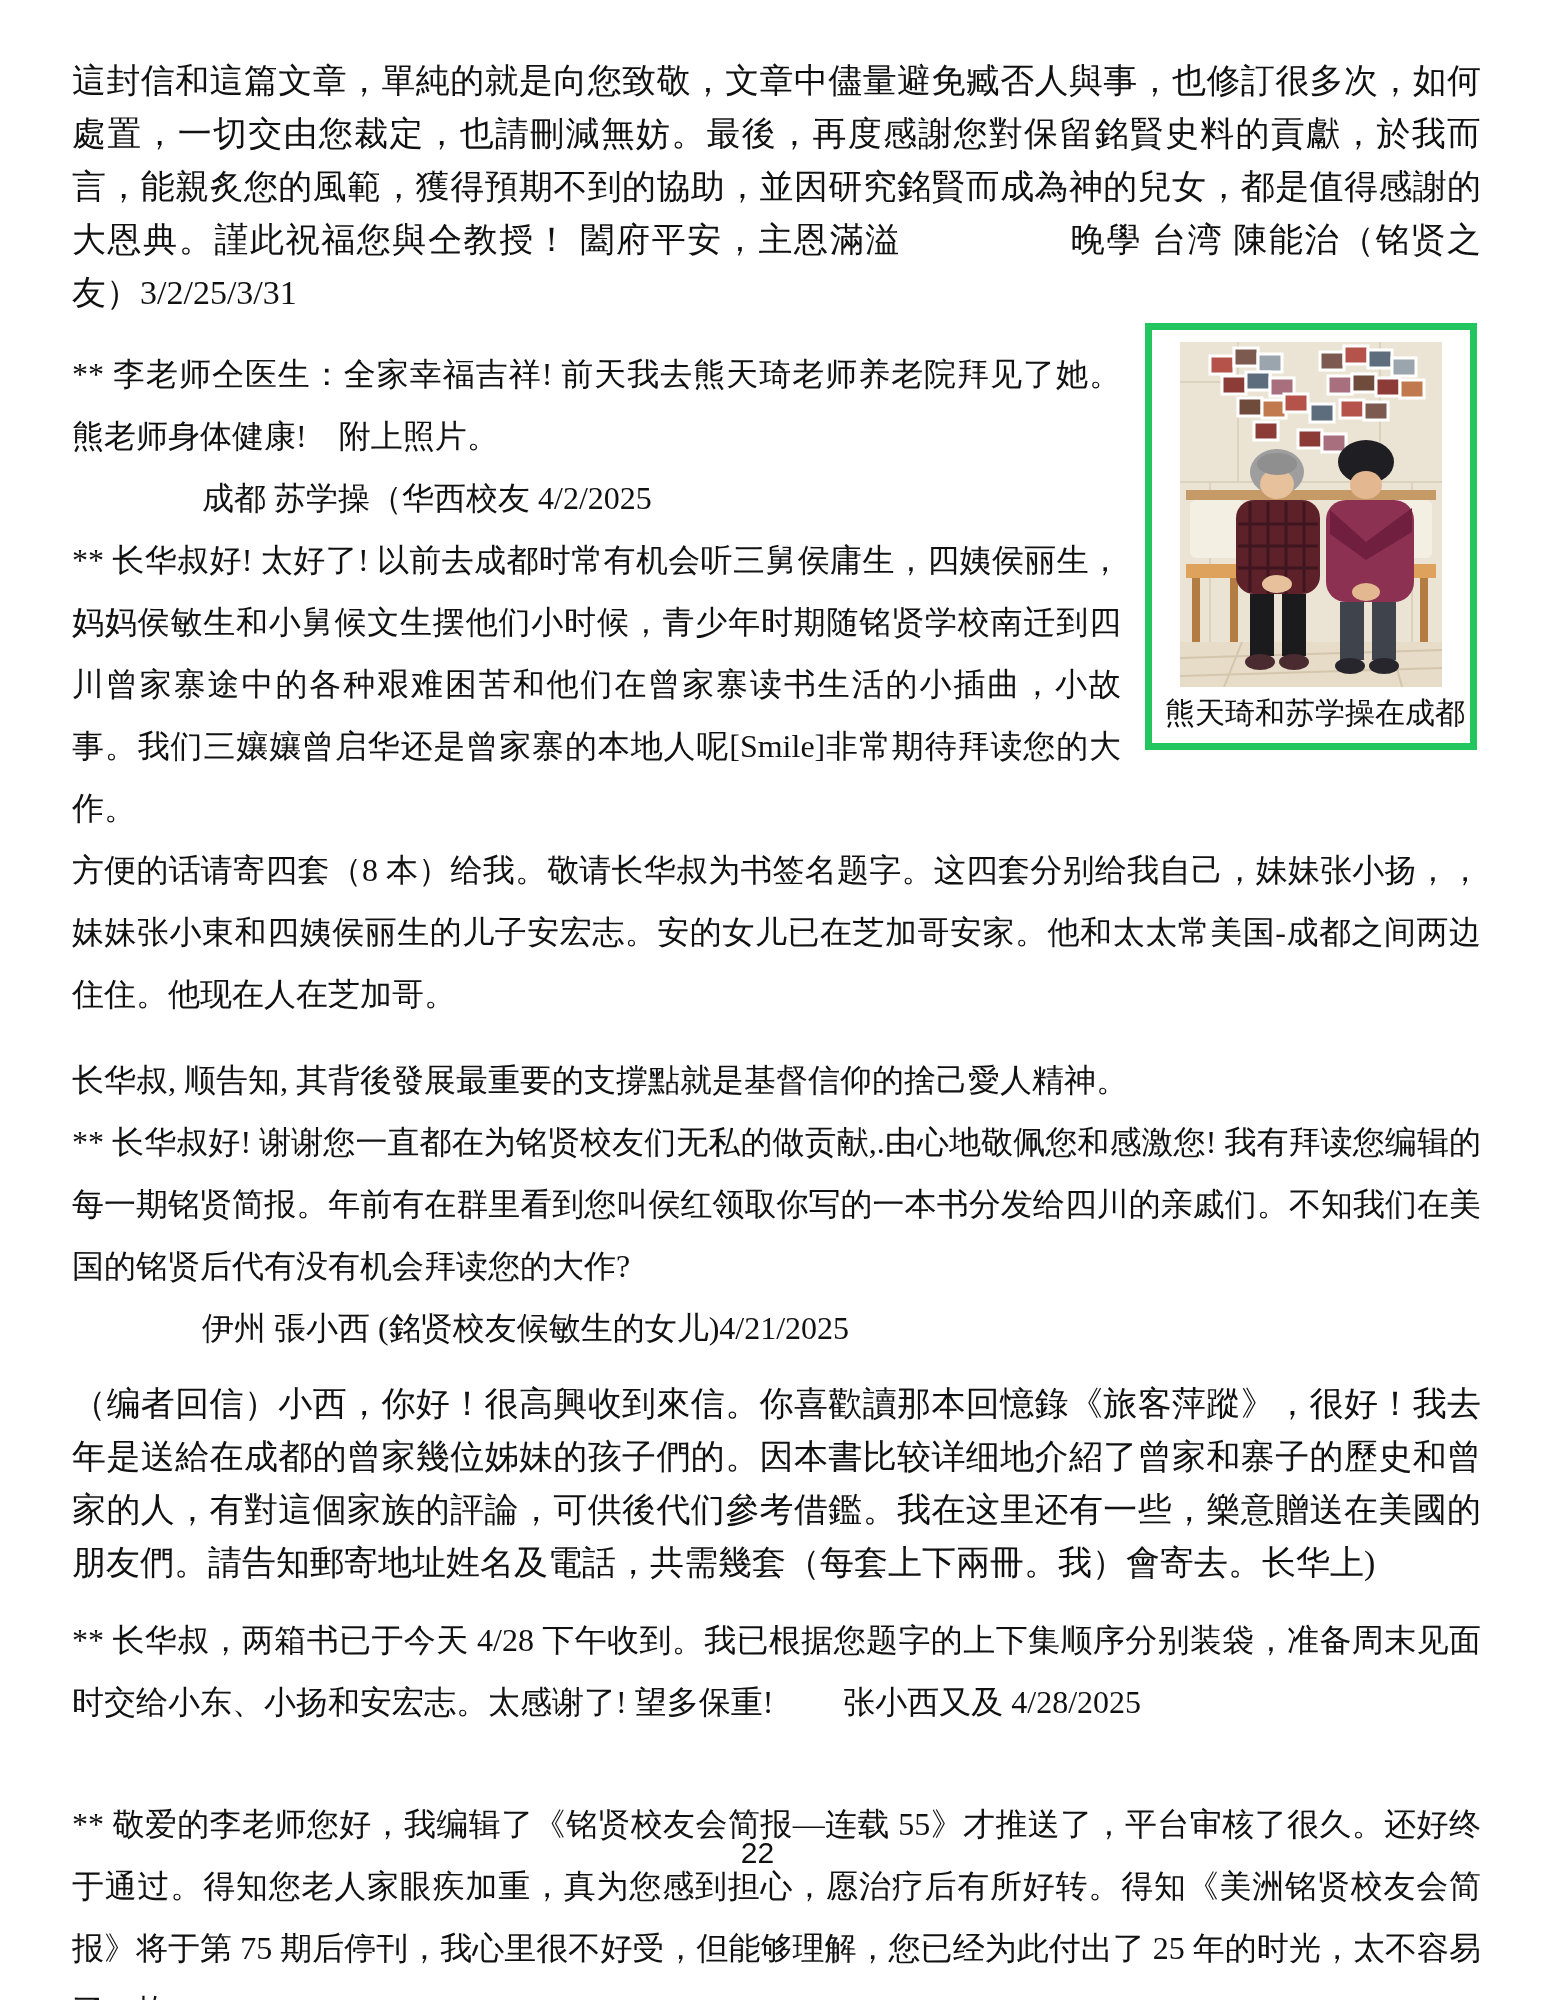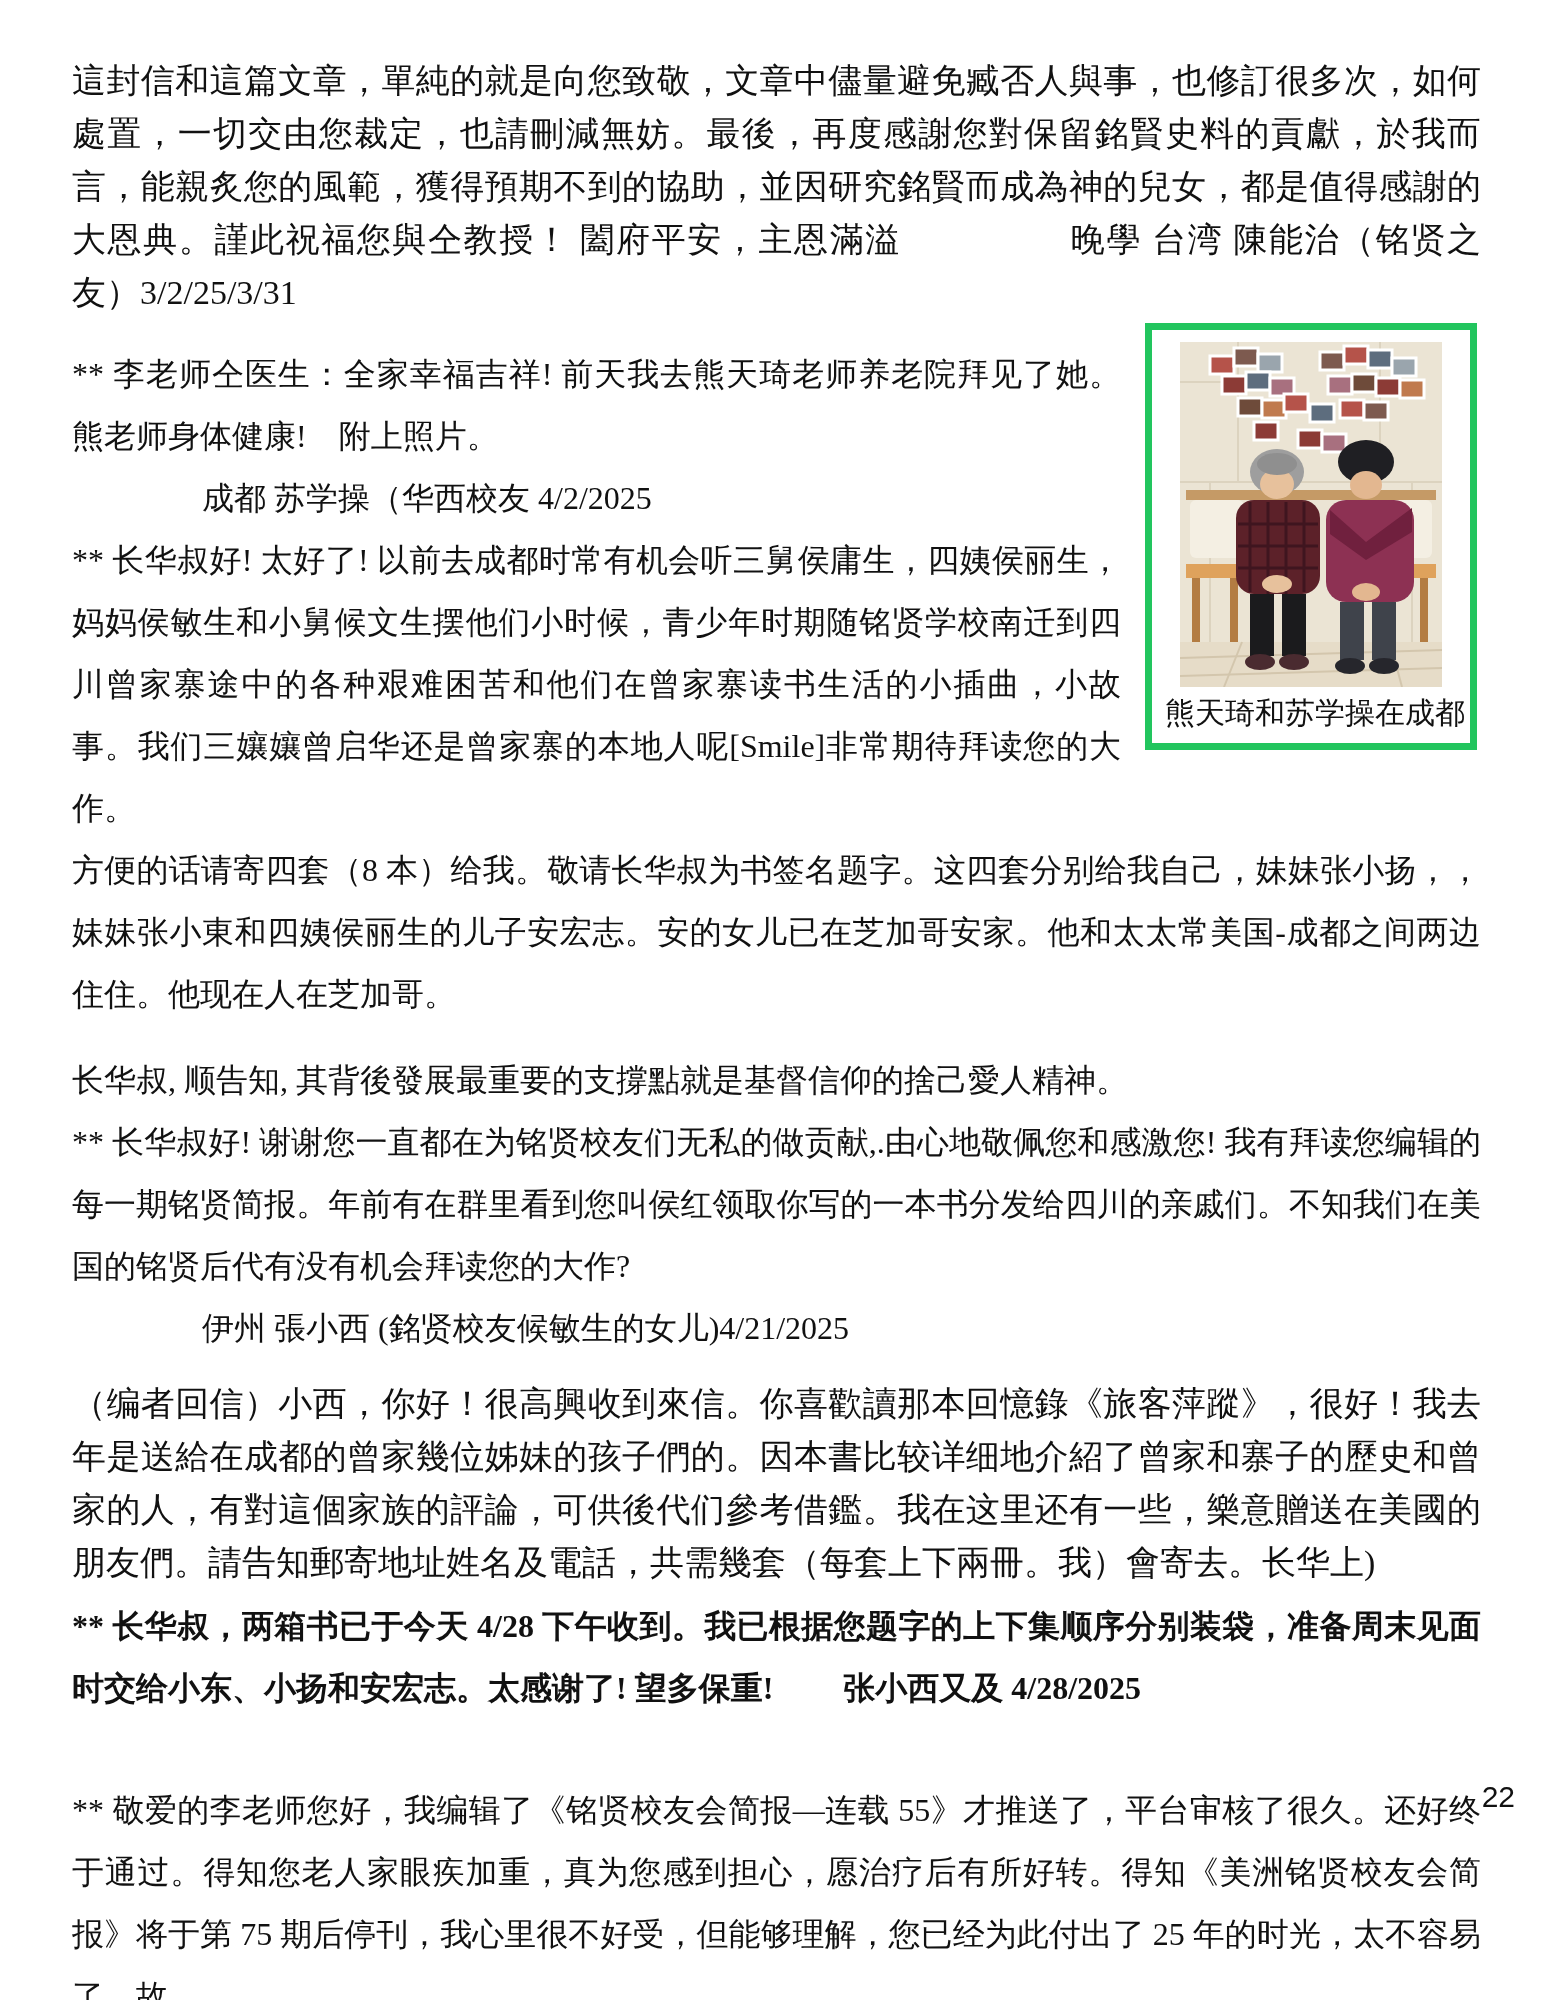--- a/index.html
+++ b/index.html
@@ -18,21 +18,21 @@
   .para {
     margin: 0;
     white-space: pre-wrap;
     text-align: justify;
   }
   .trad { font-size: 34px; line-height: 53px; }
   .simp { font-size: 32px; line-height: 62px; }
   .mb14 { margin-bottom: 14px; }
   .mt24 { margin-top: 24px; }
   .mt18 { margin-top: 18px; }
-  .mt20 { margin-top: 6px; font-weight: bold; }
+  .mt20 { margin-top: 20px; }
   .mt60 { margin-top: 60px; }
   .underlined { text-decoration: underline; text-underline-offset: 6px; }
   .sig-inline { padding-left: 170px; white-space: pre-wrap; }
   .sig-inline-small { padding-left: 70px; white-space: pre-wrap; }
   .sig-center { text-align: left; padding-left: 130px; white-space: pre-wrap; }
   .photo-frame {
     float: right;
     width: 292px;
     margin: 4px 4px 16px 24px;
     border: 7px solid #22c55e;
@@ -45,22 +45,22 @@
     font-size: 30px;
     line-height: 44px;
     margin-top: 4px;
     color: #111111;
     white-space: nowrap;
   }
   .page-number {
     position: absolute;
     left: 0;
     right: 30px;
-    top: 1780px;
-    text-align: right;
+    top: 1836px;
+    text-align: center;
     font-size: 30px;
     font-family: "Liberation Sans", "DejaVu Sans", sans-serif;
     color: #111111;
   }
 </style>
 </head>
 <body>
 
 <div class="page">
   <div class="content">

